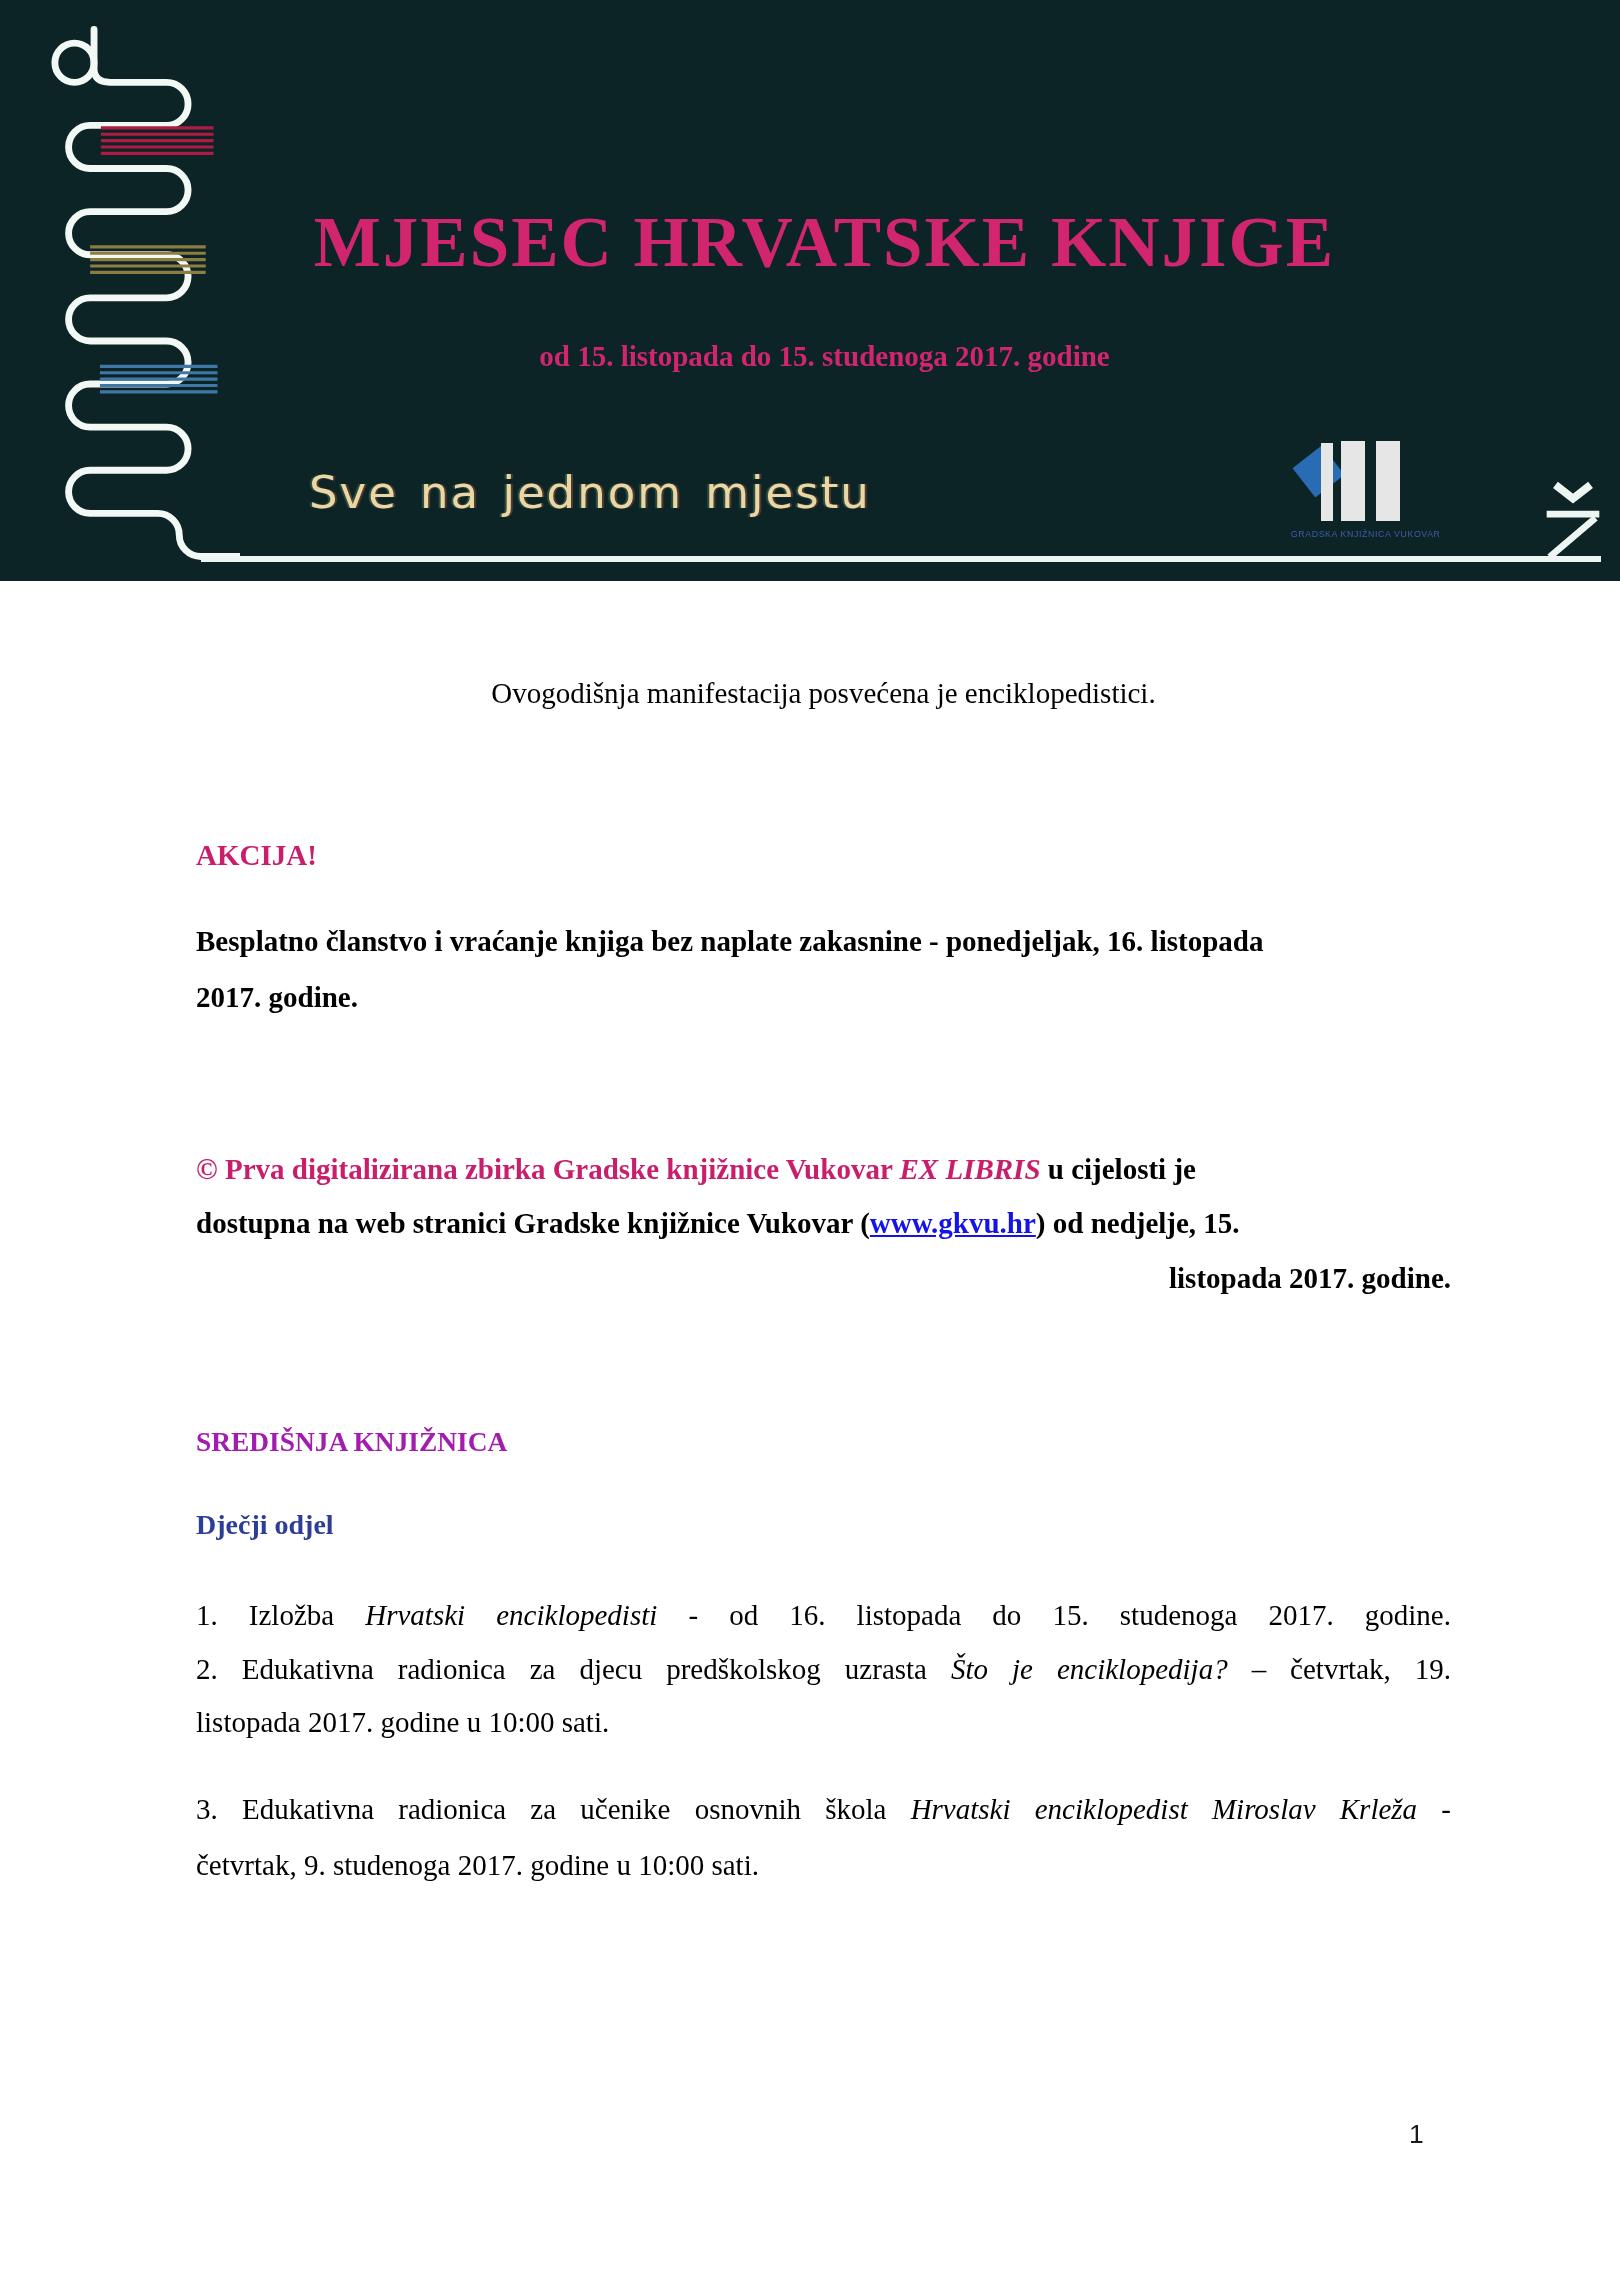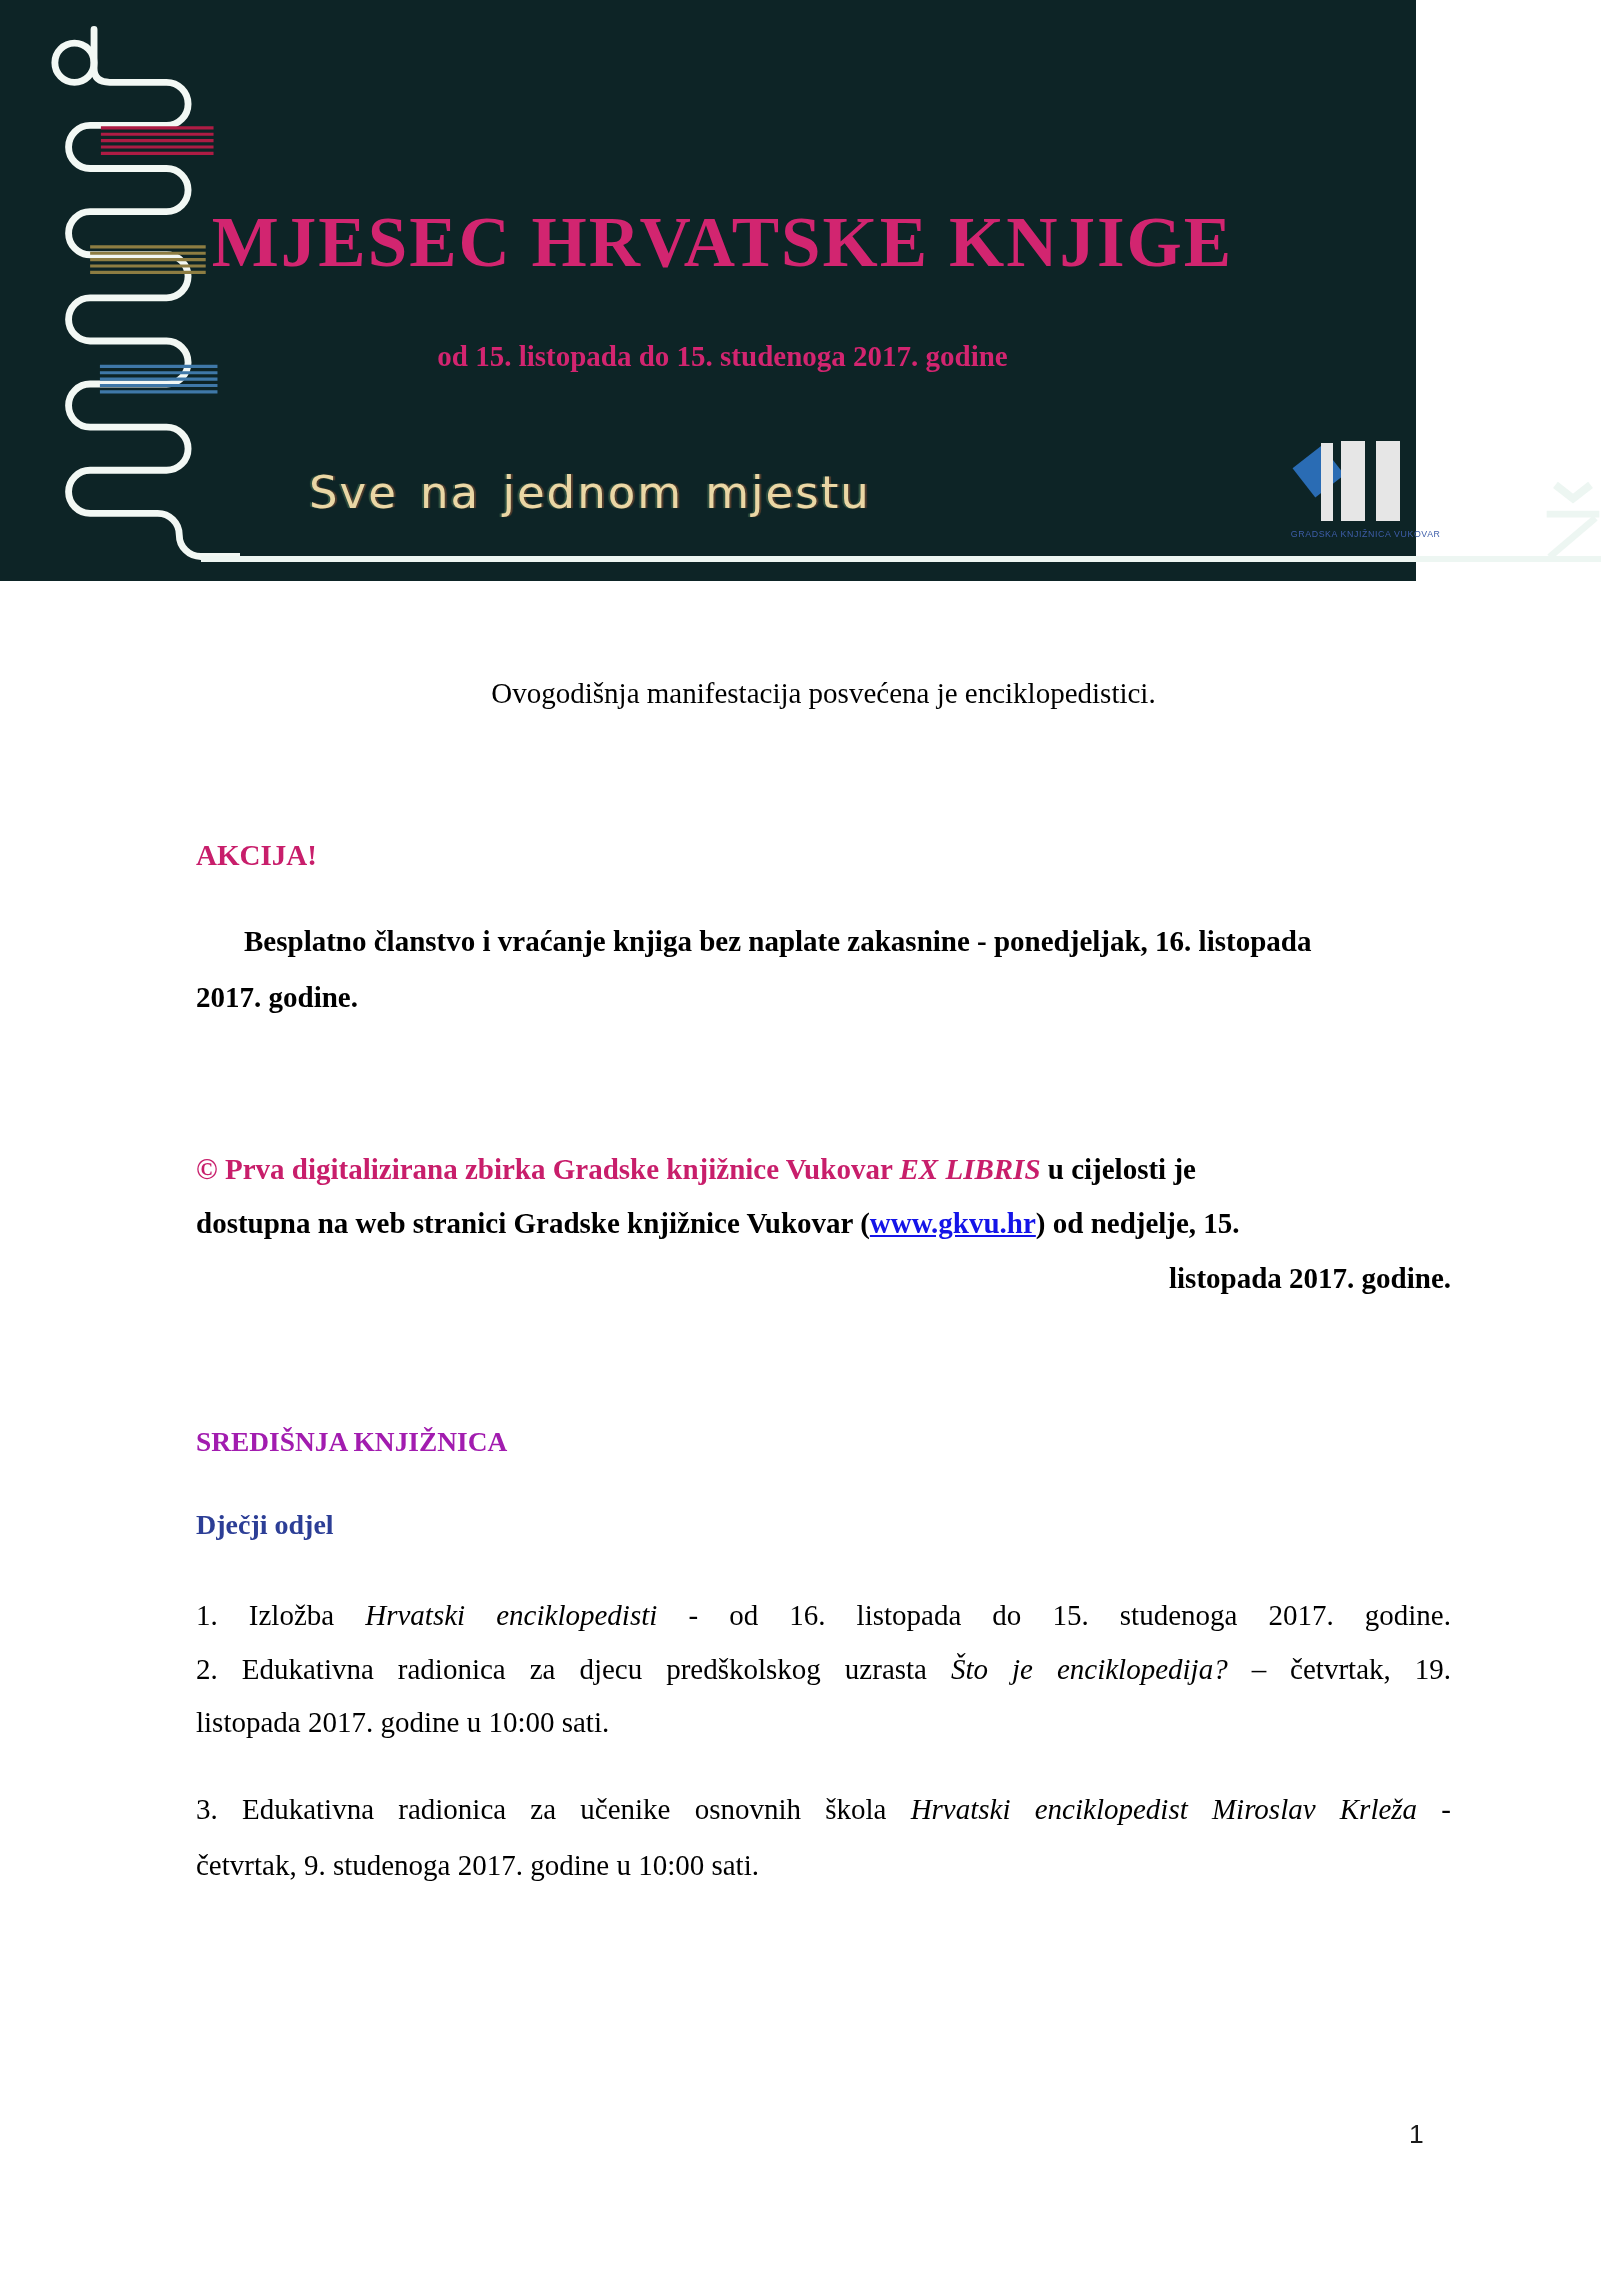--- a/index.html
+++ b/index.html
@@ -1,21 +1,21 @@
 <!DOCTYPE html>
 <html><head>
 <meta charset="utf-8">
 <style>
   html,body{margin:0;padding:0;background:#777;}
   .page{
     position:relative;width:1620px;height:2293px;background:#ffffff;
     font-family:"Liberation Serif",serif;color:#000;overflow:hidden;margin:0 auto;
   }
   
-  .banner{position:absolute;left:0;top:0;width:1416px;height:581px;background:#0d2426;}
+  .banner{position:absolute;left:0;top:0;width:1620px;height:581px;background:#0d2426;}
   .banner-title{
     position:absolute;top:203px;left:29px;right:0;text-align:center;
     font-size:71px;font-weight:bold;letter-spacing:2px;color:#d22570;line-height:1.1;
   }
   .banner-subtitle{
     position:absolute;top:341px;left:29px;right:0;text-align:center;
     font-size:29px;font-weight:bold;color:#d22570;line-height:1.1;
   }
   .banner-tagline{
     position:absolute;top:469px;left:309px;
@@ -40,21 +40,21 @@
   
   .blk{position:absolute;left:196px;width:1255px;font-size:29px;line-height:1.25;}
   .center{text-align:center;}
   .bold{font-weight:bold;}
   .jline{text-align:justify;text-align-last:justify;}
   .magenta{color:#c81e6b;}
   .gold{color:#a21caf;font-size:27.4px;}
   .navy{color:#2c3e96;font-size:28px;}
   .lead{top:675px;}
   .akcija{top:837px;}
-  .bes1{top:923px;margin-left:48px;}
+  .bes1{top:923px;}
   .bes2{top:979px;}
   .cp1{top:1151px;}
   .cp2{top:1205px;}
   .cp3{top:1260px;text-align:right;}
   .sred{top:1425px;}
   .djec{top:1507px;}
   .it1{top:1597px;}
   .it2a{top:1651px;}
   .it2b{top:1704px;}
   .it3a{top:1791px;}

